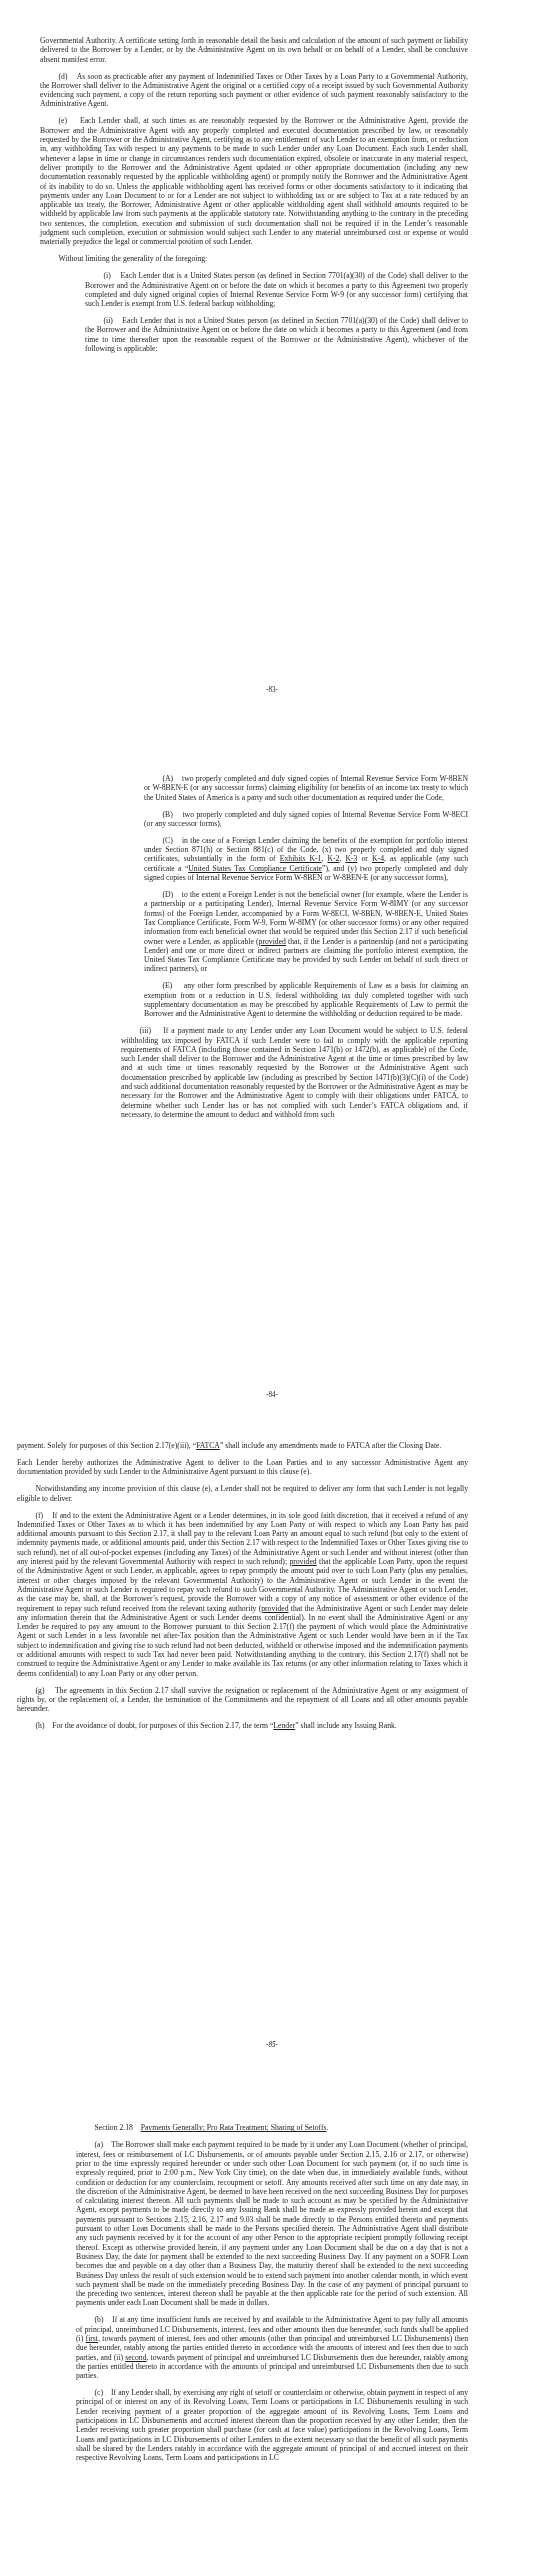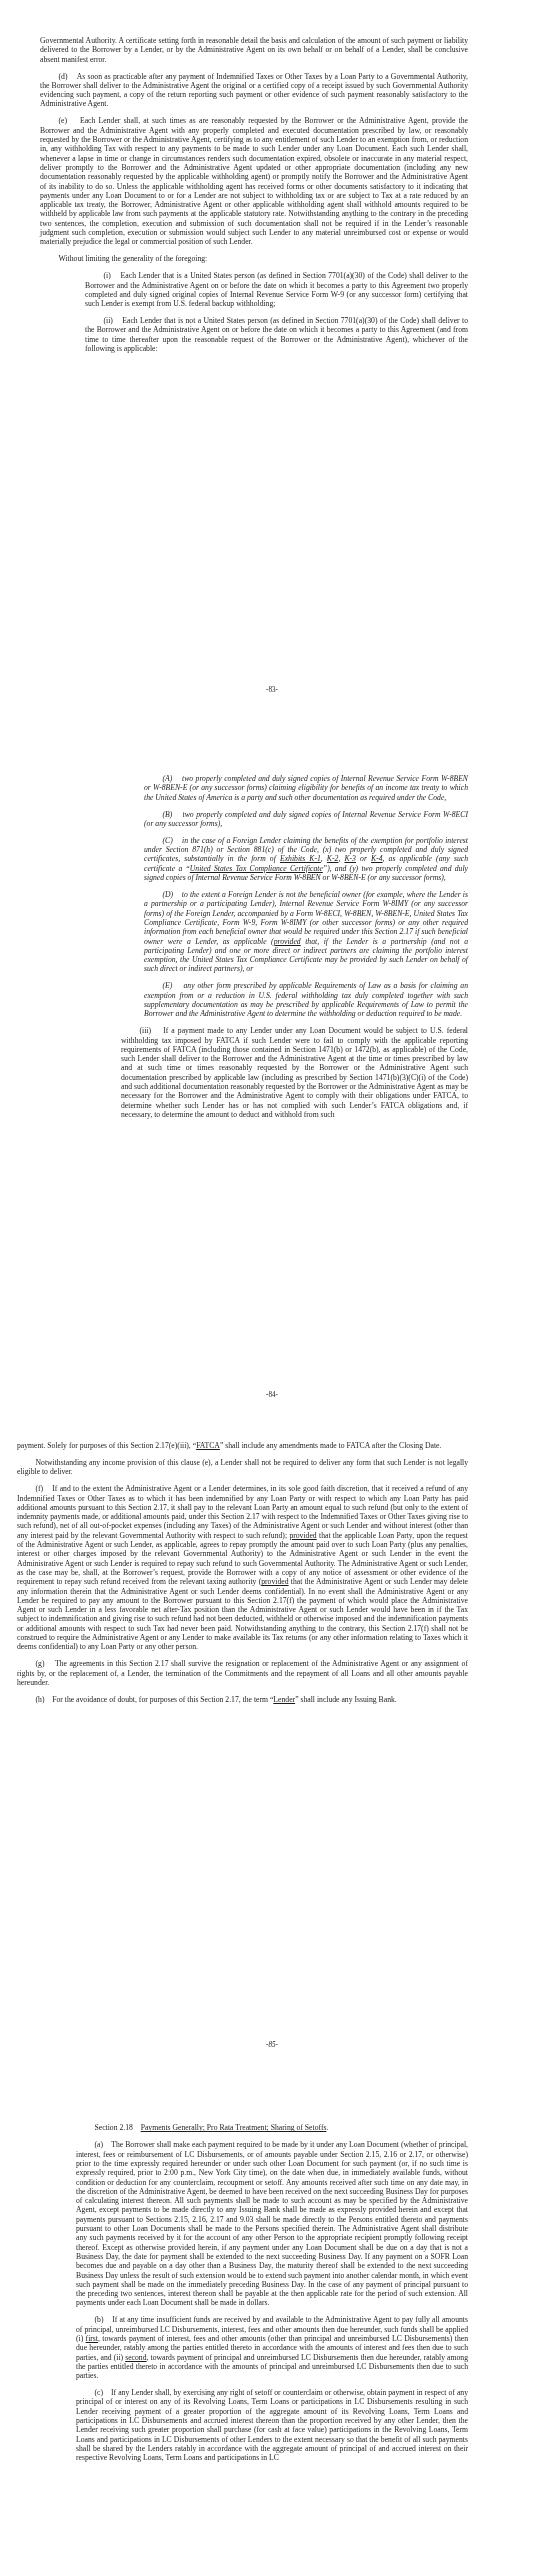--- a/index.html
+++ b/index.html
@@ -29,21 +29,21 @@
   .para {
     margin: 0 0 7.7px 0;
     font-size: 7.7px;
     line-height: 9.3px;
     text-align: justify;
     color: #1c1c1c;
   }
   .para.body { text-indent: 0; }
   .para.p1 { text-indent: 18.5px; }
   .para.p2 { margin-left: 45px; text-indent: 18.5px; }
-  .para.p3 { margin-left: 68px; text-indent: 18.5px; font-style: italic; }
+  .para.p3 { margin-left: 68px; text-indent: 18.5px; }
   .u { text-decoration: underline; }
   .page-number {
     position: absolute;
     left: 0;
     right: 0;
     text-align: center;
     font-size: 7.2px;
     line-height: 8.2px;
     color: #1c1c1c;
   }
@@ -68,20 +68,21 @@
       <p class="para p3"><span>(A)&nbsp;&nbsp;&nbsp;&nbsp;two properly completed and duly signed copies of Internal Revenue Service Form W-8BEN or W-8BEN-E (or any successor forms) claiming eligibility for benefits of an income tax treaty to which the United States of America is a party and such other documentation as required under the Code,</span></p>
       <p class="para p3"><span>(B)&nbsp;&nbsp;&nbsp;&nbsp;two properly completed and duly signed copies of Internal Revenue Service Form W-8ECI (or any successor forms),</span></p>
       <p class="para p3"><span>(C)&nbsp;&nbsp;&nbsp;&nbsp;in the case of a Foreign Lender claiming the benefits of the exemption for portfolio interest under Section 871(h) or Section 881(c) of the Code, (x) two properly completed and duly signed certificates, substantially in the form of </span><span class="u">Exhibits K-1</span><span>, </span><span class="u">K-2</span><span>, </span><span class="u">K-3</span><span> or </span><span class="u">K-4</span><span>, as applicable (any such certificate a “</span><span class="u">United States Tax Compliance Certificate</span><span>”), and (y) two properly completed and duly signed copies of Internal Revenue Service Form W-8BEN or W-8BEN-E (or any successor forms),</span></p>
       <p class="para p3"><span>(D)&nbsp;&nbsp;&nbsp;&nbsp;to the extent a Foreign Lender is not the beneficial owner (for example, where the Lender is a partnership or a participating Lender), Internal Revenue Service Form W-8IMY (or any successor forms) of the Foreign Lender, accompanied by a Form W-8ECI, W-8BEN, W-8BEN-E, United States Tax Compliance Certificate, Form W-9, Form W-8IMY (or other successor forms) or any other required information from each beneficial owner that would be required under this Section 2.17 if such beneficial owner were a Lender, as applicable (</span><span class="u">provided</span><span> that, if the Lender is a partnership (and not a participating Lender) and one or more direct or indirect partners are claiming the portfolio interest exemption, the United States Tax Compliance Certificate may be provided by such Lender on behalf of such direct or indirect partners), or</span></p>
       <p class="para p3"><span>(E)&nbsp;&nbsp;&nbsp;&nbsp;any other form prescribed by applicable Requirements of Law as a basis for claiming an exemption from or a reduction in U.S. federal withholding tax duly completed together with such supplementary documentation as may be prescribed by applicable Requirements of Law to permit the Borrower and the Administrative Agent to determine the withholding or deduction required to be made.</span></p>
       <p class="para p2"><span>(iii)&nbsp;&nbsp;&nbsp;&nbsp;If a payment made to any Lender under any Loan Document would be subject to U.S. federal withholding tax imposed by FATCA if such Lender were to fail to comply with the applicable reporting requirements of FATCA (including those contained in Section 1471(b) or 1472(b), as applicable) of the Code, such Lender shall deliver to the Borrower and the Administrative Agent at the time or times prescribed by law and at such time or times reasonably requested by the Borrower or the Administrative Agent such documentation prescribed by applicable law (including as prescribed by Section 1471(b)(3)(C)(i) of the Code) and such additional documentation reasonably requested by the Borrower or the Administrative Agent as may be necessary for the Borrower and the Administrative Agent to comply with their obligations under FATCA, to determine whether such Lender has or has not complied with such Lender’s FATCA obligations and, if necessary, to determine the amount to deduct and withhold from such</span></p>
       <div class="page-number pn-2">-84-</div>
     </div>
     <div class="page page-3">
       <p class="para body"><span>payment.  Solely for purposes of this Section 2.17(e)(iii), “</span><span class="u">FATCA</span><span>” shall include any amendments made to FATCA after the Closing Date.</span></p>
+      <p class="para body"><span>Each Lender hereby authorizes the Administrative Agent to deliver to the Loan Parties and to any successor Administrative Agent any documentation provided by such Lender to the Administrative Agent pursuant to this clause (e).</span></p>
       <p class="para p1"><span>Notwithstanding any income provision of this clause (e), a Lender shall not be required to deliver any form that such Lender is not legally eligible to deliver.</span></p>
       <p class="para p1"><span>(f)&nbsp;&nbsp;&nbsp;&nbsp;If and to the extent the Administrative Agent or a Lender determines, in its sole good faith discretion, that it received a refund of any Indemnified Taxes or Other Taxes as to which it has been indemnified by any Loan Party or with respect to which any Loan Party has paid additional amounts pursuant to this Section 2.17, it shall pay to the relevant Loan Party an amount equal to such refund (but only to the extent of indemnity payments made, or additional amounts paid, under this Section 2.17 with respect to the Indemnified Taxes or Other Taxes giving rise to such refund), net of all out-of-pocket expenses (including any Taxes) of the Administrative Agent or such Lender and without interest (other than any interest paid by the relevant Governmental Authority with respect to such refund); </span><span class="u">provided</span><span> that the applicable Loan Party, upon the request of the Administrative Agent or such Lender, as applicable, agrees to repay promptly the amount paid over to such Loan Party (plus any penalties, interest or other charges imposed by the relevant Governmental Authority) to the Administrative Agent or such Lender in the event the Administrative Agent or such Lender is required to repay such refund to such Governmental Authority.  The Administrative Agent or such Lender, as the case may be, shall, at the Borrower’s request, provide the Borrower with a copy of any notice of assessment or other evidence of the requirement to repay such refund received from the relevant taxing authority (</span><span class="u">provided</span><span> that the Administrative Agent or such Lender may delete any information therein that the Administrative Agent or such Lender deems confidential).  In no event shall the Administrative Agent or any Lender be required to pay any amount to the Borrower pursuant to this Section 2.17(f) the payment of which would place the Administrative Agent or such Lender in a less favorable net after-Tax position than the Administrative Agent or such Lender would have been in if the Tax subject to indemnification and giving rise to such refund had not been deducted, withheld or otherwise imposed and the indemnification payments or additional amounts with respect to such Tax had never been paid.  Notwithstanding anything to the contrary, this Section 2.17(f) shall not be construed to require the Administrative Agent or any Lender to make available its Tax returns (or any other information relating to Taxes which it deems confidential) to any Loan Party or any other person.</span></p>
       <p class="para p1"><span>(g)&nbsp;&nbsp;&nbsp;&nbsp;The agreements in this Section 2.17 shall survive the resignation or replacement of the Administrative Agent or any assignment of rights by, or the replacement of, a Lender, the termination of the Commitments and the repayment of all Loans and all other amounts payable hereunder.</span></p>
       <p class="para p1"><span>(h)&nbsp;&nbsp;&nbsp;&nbsp;For the avoidance of doubt, for purposes of this Section 2.17, the term “</span><span class="u">Lender</span><span>” shall include any Issuing Bank.</span></p>
       <div class="page-number pn-3">-85-</div>
     </div>
     <div class="page page-4">
       <p class="para p1"><span>Section 2.18&nbsp;&nbsp;&nbsp;&nbsp;</span><span class="u">Payments Generally; Pro Rata Treatment; Sharing of Setoffs</span><span>.</span></p>
       <p class="para p1"><span>(a)&nbsp;&nbsp;&nbsp;&nbsp;The Borrower shall make each payment required to be made by it under any Loan Document (whether of principal, interest, fees or reimbursement of LC Disbursements, or of amounts payable under Section 2.15, 2.16 or 2.17, or otherwise) prior to the time expressly required hereunder or under such other Loan Document for such payment (or, if no such time is expressly required, prior to 2:00 p.m., New York City time), on the date when due, in immediately available funds, without condition or deduction for any counterclaim, recoupment or setoff.  Any amounts received after such time on any date may, in the discretion of the Administrative Agent, be deemed to have been received on the next succeeding Business Day for purposes of calculating interest thereon.  All such payments shall be made to such account as may be specified by the Administrative Agent, except payments to be made directly to any Issuing Bank shall be made as expressly provided herein and except that payments pursuant to Sections 2.15, 2.16, 2.17 and 9.03 shall be made directly to the Persons entitled thereto and payments pursuant to other Loan Documents shall be made to the Persons specified therein.  The Administrative Agent shall distribute any such payments received by it for the account of any other Person to the appropriate recipient promptly following receipt thereof.  Except as otherwise provided herein, if any payment under any Loan Document shall be due on a day that is not a Business Day, the date for payment shall be extended to the next succeeding Business Day.  If any payment on a SOFR Loan becomes due and payable on a day other than a Business Day, the maturity thereof shall be extended to the next succeeding Business Day unless the result of such extension would be to extend such payment into another calendar month, in which event such payment shall be made on the immediately preceding Business Day.  In the case of any payment of principal pursuant to the preceding two sentences, interest thereon shall be payable at the then applicable rate for the period of such extension.  All payments under each Loan Document shall be made in dollars.</span></p>
       <p class="para p1"><span>(b)&nbsp;&nbsp;&nbsp;&nbsp;If at any time insufficient funds are received by and available to the Administrative Agent to pay fully all amounts of principal, unreimbursed LC Disbursements, interest, fees and other amounts then due hereunder, such funds shall be applied (i) </span><span class="u">first</span><span>, towards payment of interest, fees and other amounts (other than principal and unreimbursed LC Disbursements) then due hereunder, ratably among the parties entitled thereto in accordance with the amounts of interest and fees then due to such parties, and (ii) </span><span class="u">second</span><span>, towards payment of principal and unreimbursed LC Disbursements then due hereunder, ratably among the parties entitled thereto in accordance with the amounts of principal and unreimbursed LC Disbursements then due to such parties.</span></p>

